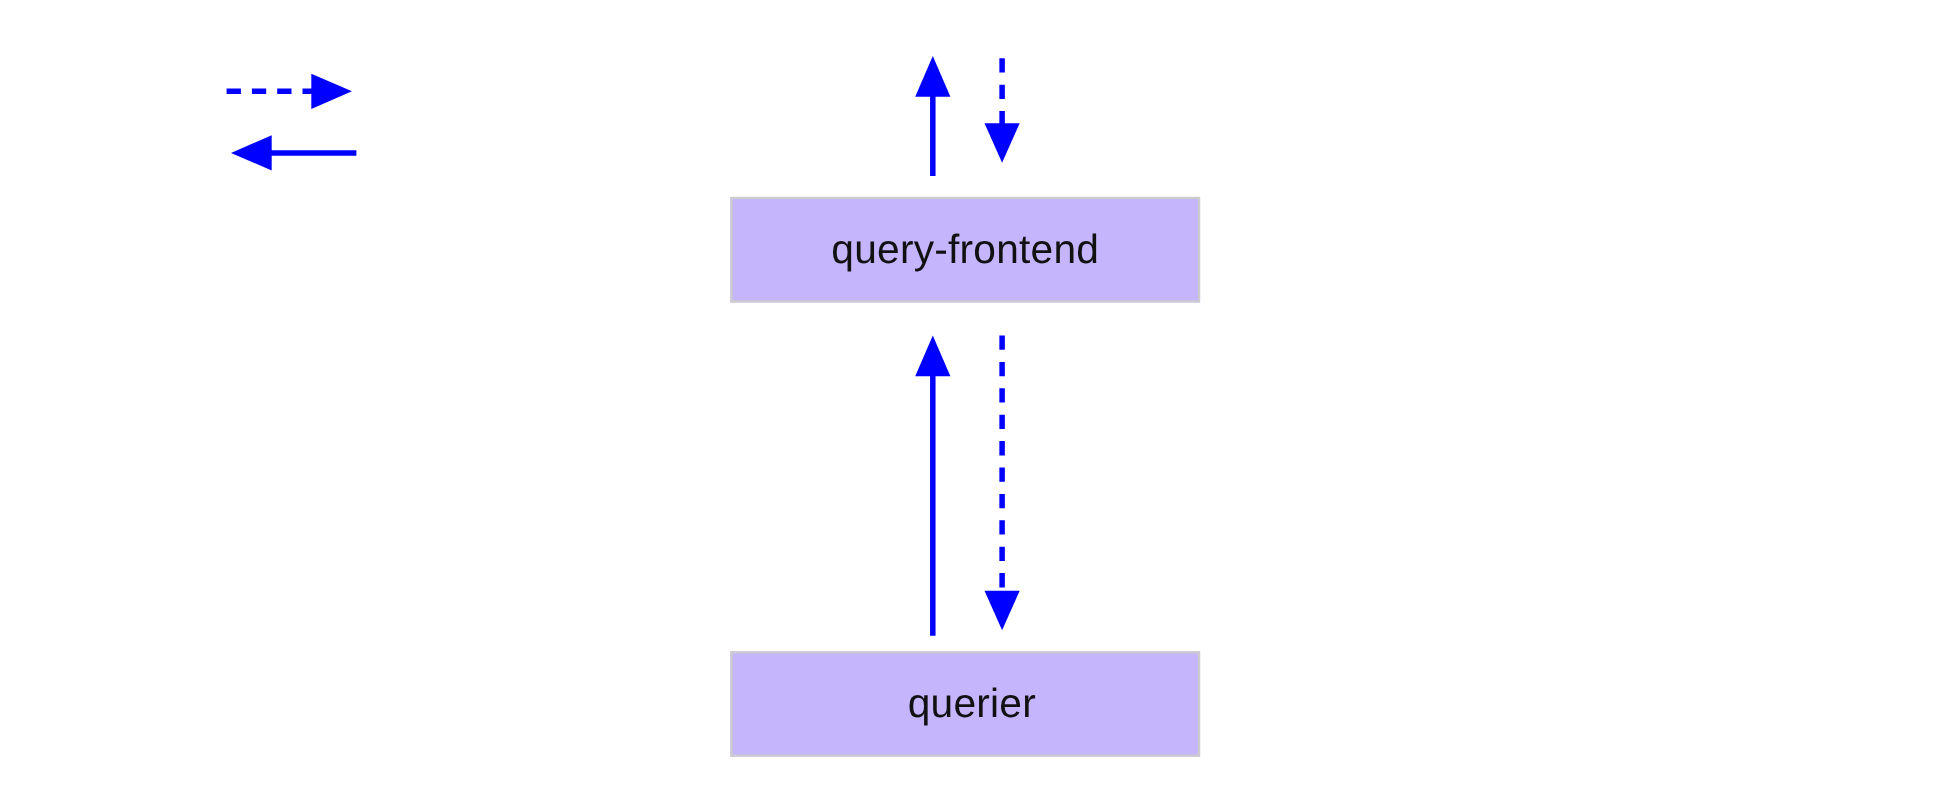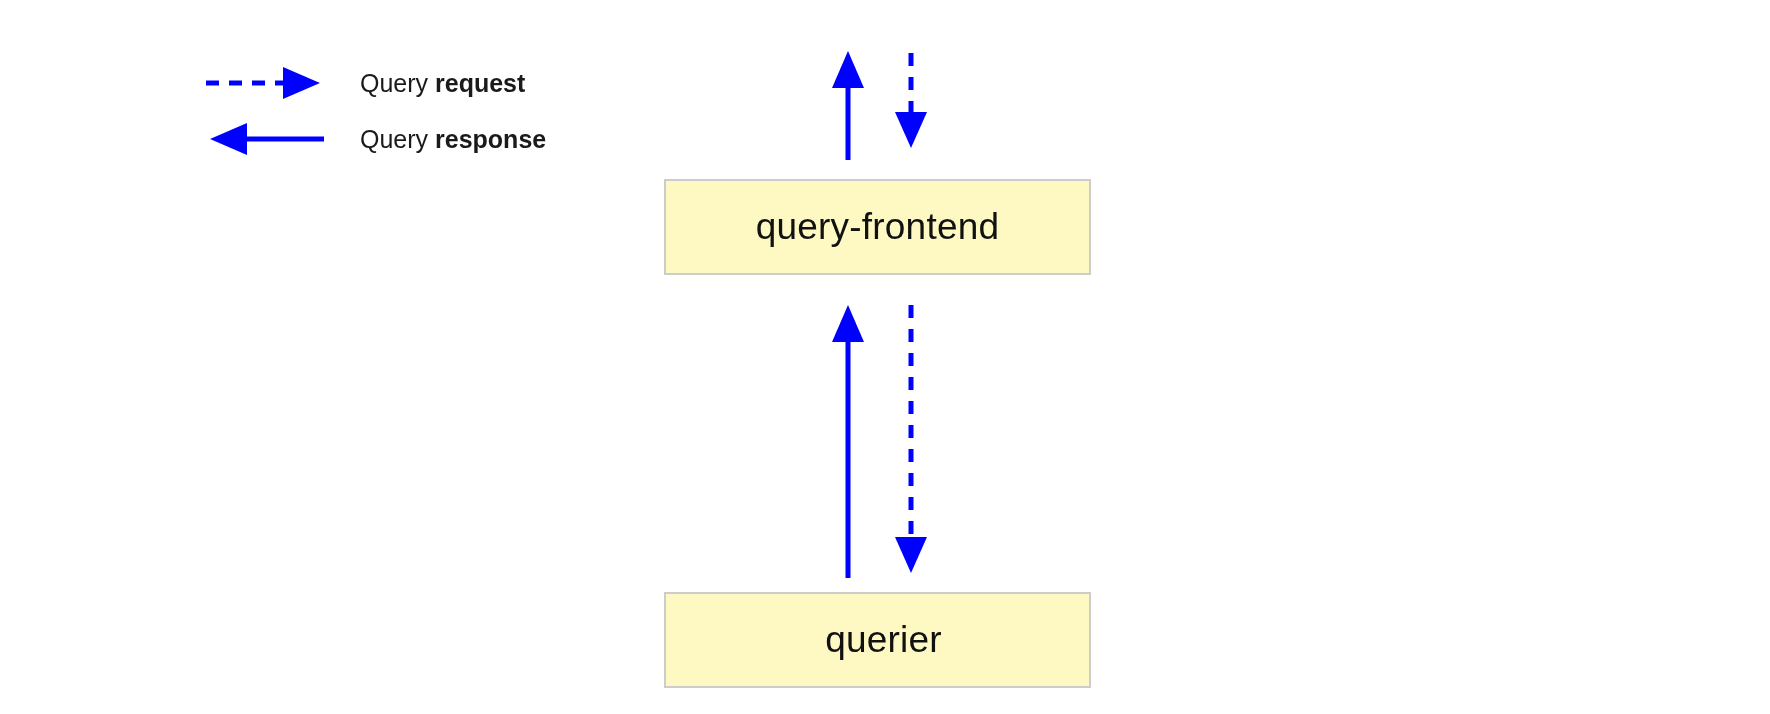--- a/index.html
+++ b/index.html
@@ -52,21 +52,21 @@
   .legend-label .lead {
     font-weight: 400;
   }
   .legend-label .strong {
     font-weight: 700;
   }
 
   
   .node-box {
     position: absolute;
-    background: #fef9c3;
+    background: #c4b5fd;
     border: 2px solid #cccccc;
     box-sizing: border-box;
     display: flex;
     align-items: center;
     justify-content: center;
   }
   .node-label {
     font-size: 37px;
     font-weight: 400;
     color: #111111;
@@ -104,34 +104,28 @@
 
   <div class="legend">
 
     <div class="legend-row">
       <span class="legend-glyph">
         <svg width="120" height="56" viewBox="0 0 120 56" xmlns="http://www.w3.org/2000/svg">
           <line x1="1" y1="28" x2="82" y2="28" stroke="#0000ff" stroke-width="5" stroke-dasharray="13,10" stroke-linecap="butt"></line>
           <polygon points="78,12 115,28 78,44" fill="#0000ff"></polygon>
         </svg>
       </span>
-      <span class="legend-label">
-        <span class="lead">Query </span><span class="strong">request</span>
-      </span>
     </div>
 
     <div class="legend-row">
       <span class="legend-glyph">
         <svg width="120" height="56" viewBox="0 0 120 56" xmlns="http://www.w3.org/2000/svg">
           <line x1="38" y1="28" x2="119" y2="28" stroke="#0000ff" stroke-width="5" stroke-linecap="butt"></line>
           <polygon points="42,12 5,28 42,44" fill="#0000ff"></polygon>
         </svg>
-      </span>
-      <span class="legend-label">
-        <span class="lead">Query </span><span class="strong">response</span>
       </span>
     </div>
 
   </div>
 
   <svg class="arrow-layer" viewBox="0 0 1770 714" xmlns="http://www.w3.org/2000/svg">
 
     <g>
       <line x1="848" y1="160" x2="848" y2="72" stroke="#0000ff" stroke-width="5"></line>
       <polygon points="848,51 832,88 864,88" fill="#0000ff"></polygon>

